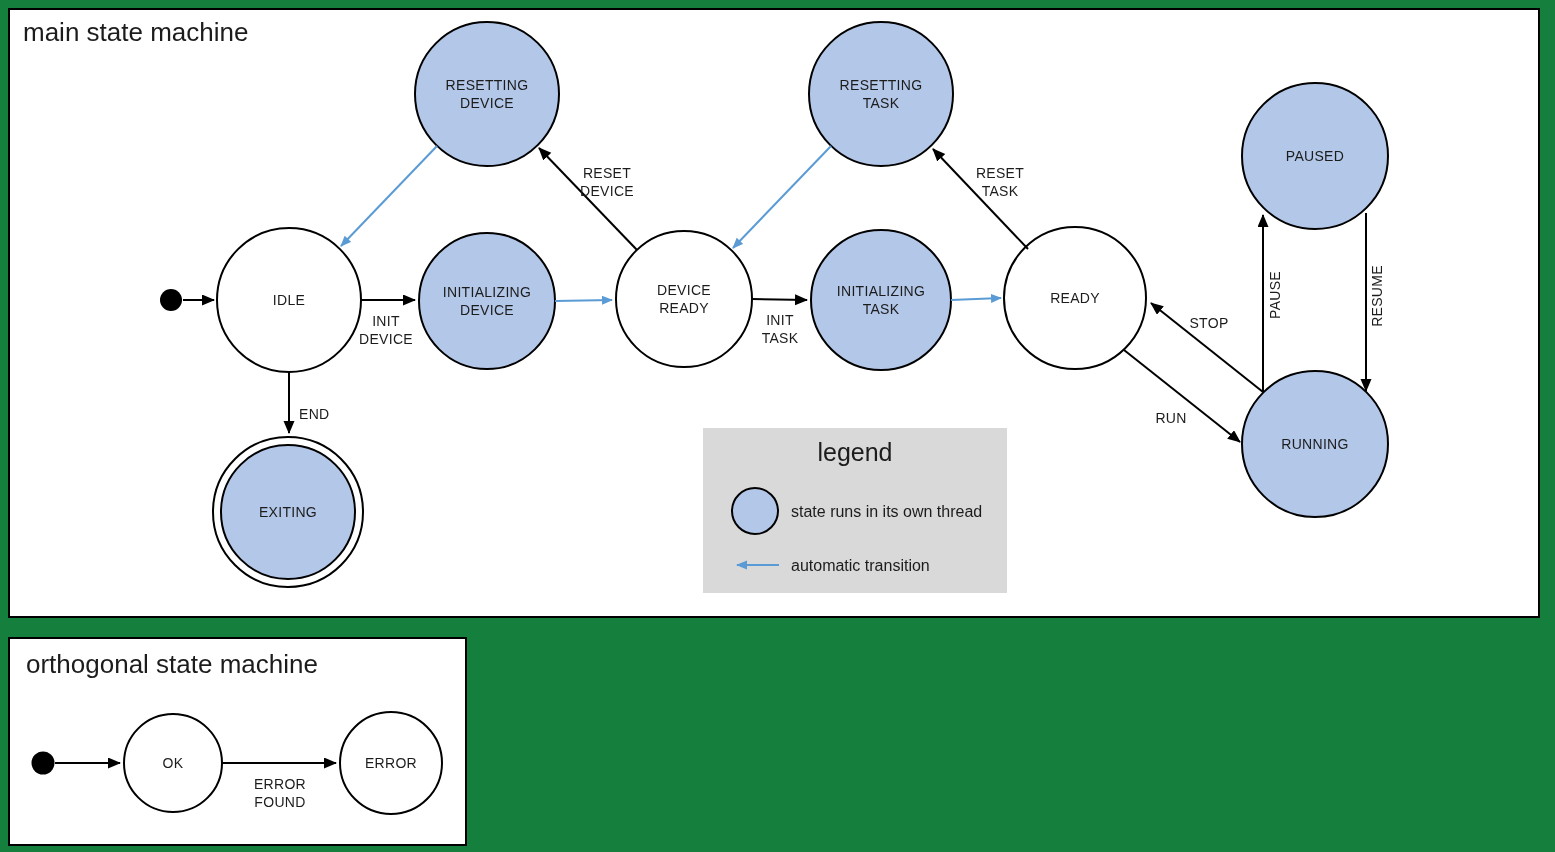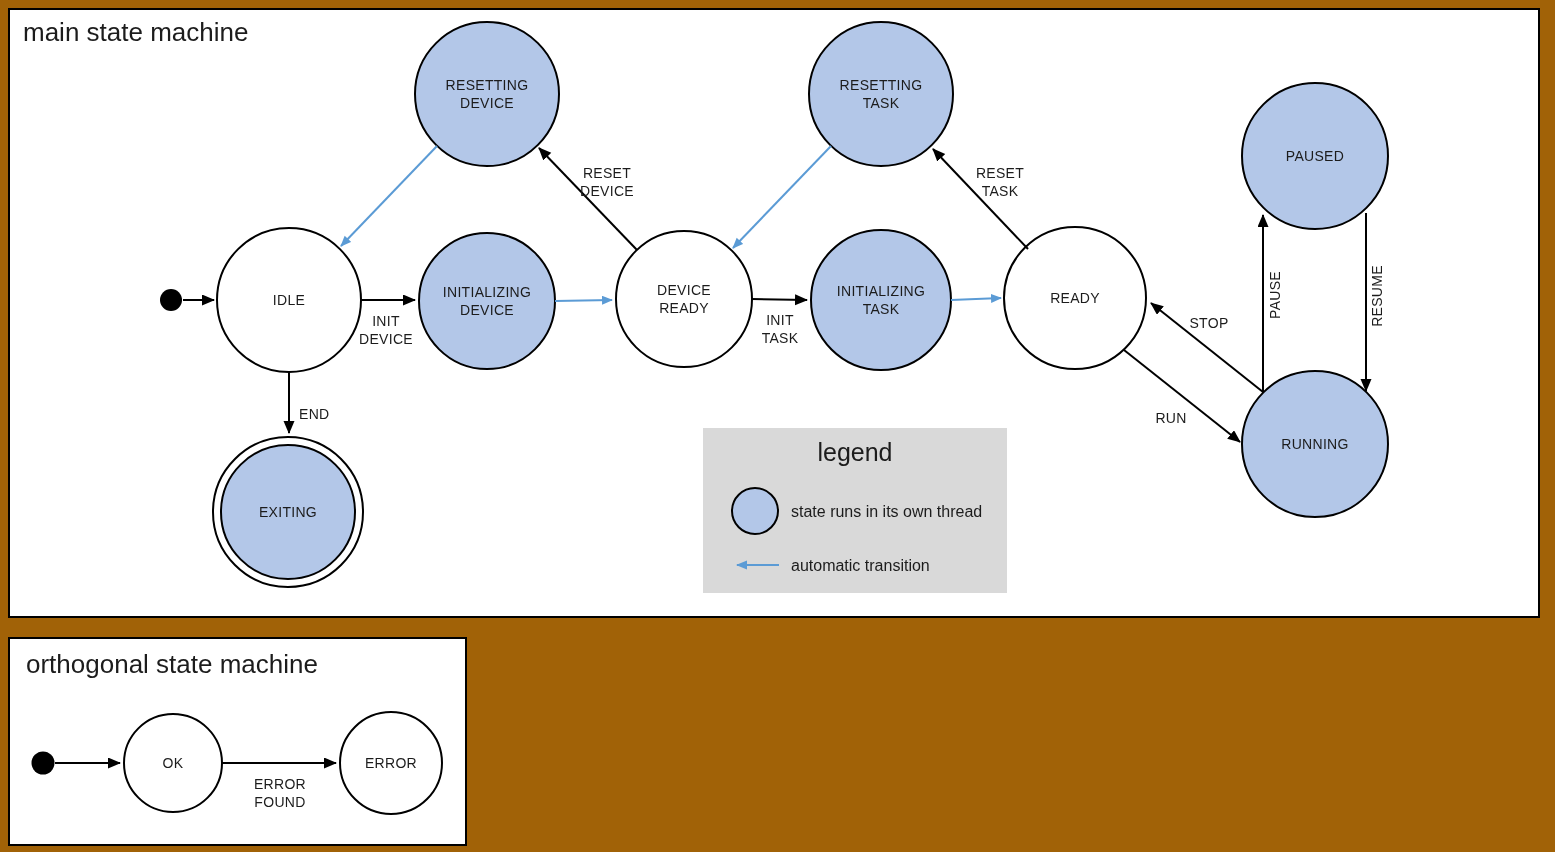--- a/index.html
+++ b/index.html
@@ -1,17 +1,17 @@
 <!DOCTYPE html>
 <html><head>
 <meta charset="utf-8">
 <style>
   html,body { margin:0; padding:0; background:#ffffff; }
   .canvas {
-    position:relative; width:1555px; height:852px; background:#a16207;
+    position:relative; width:1555px; height:852px; background:#15803d;
     font-family:"Liberation Sans", sans-serif;
   }
   svg text { fill:#1c1c1c; }
   .frame { fill:#ffffff; stroke:#000000; stroke-width:2; }
   .frame-title { font-size:26px; font-weight:500; text-anchor:start; }
   .state { stroke:#000000; stroke-width:2; }
   .plain { fill:#ffffff; }
   .node-label { font-size:14px; font-weight:500; letter-spacing:0.3px; text-anchor:middle; }
   .edge-label { font-size:14px; font-weight:500; letter-spacing:0.3px; text-anchor:middle; }
   .edge-label-start { font-size:14px; font-weight:500; letter-spacing:0.3px; text-anchor:start; }

